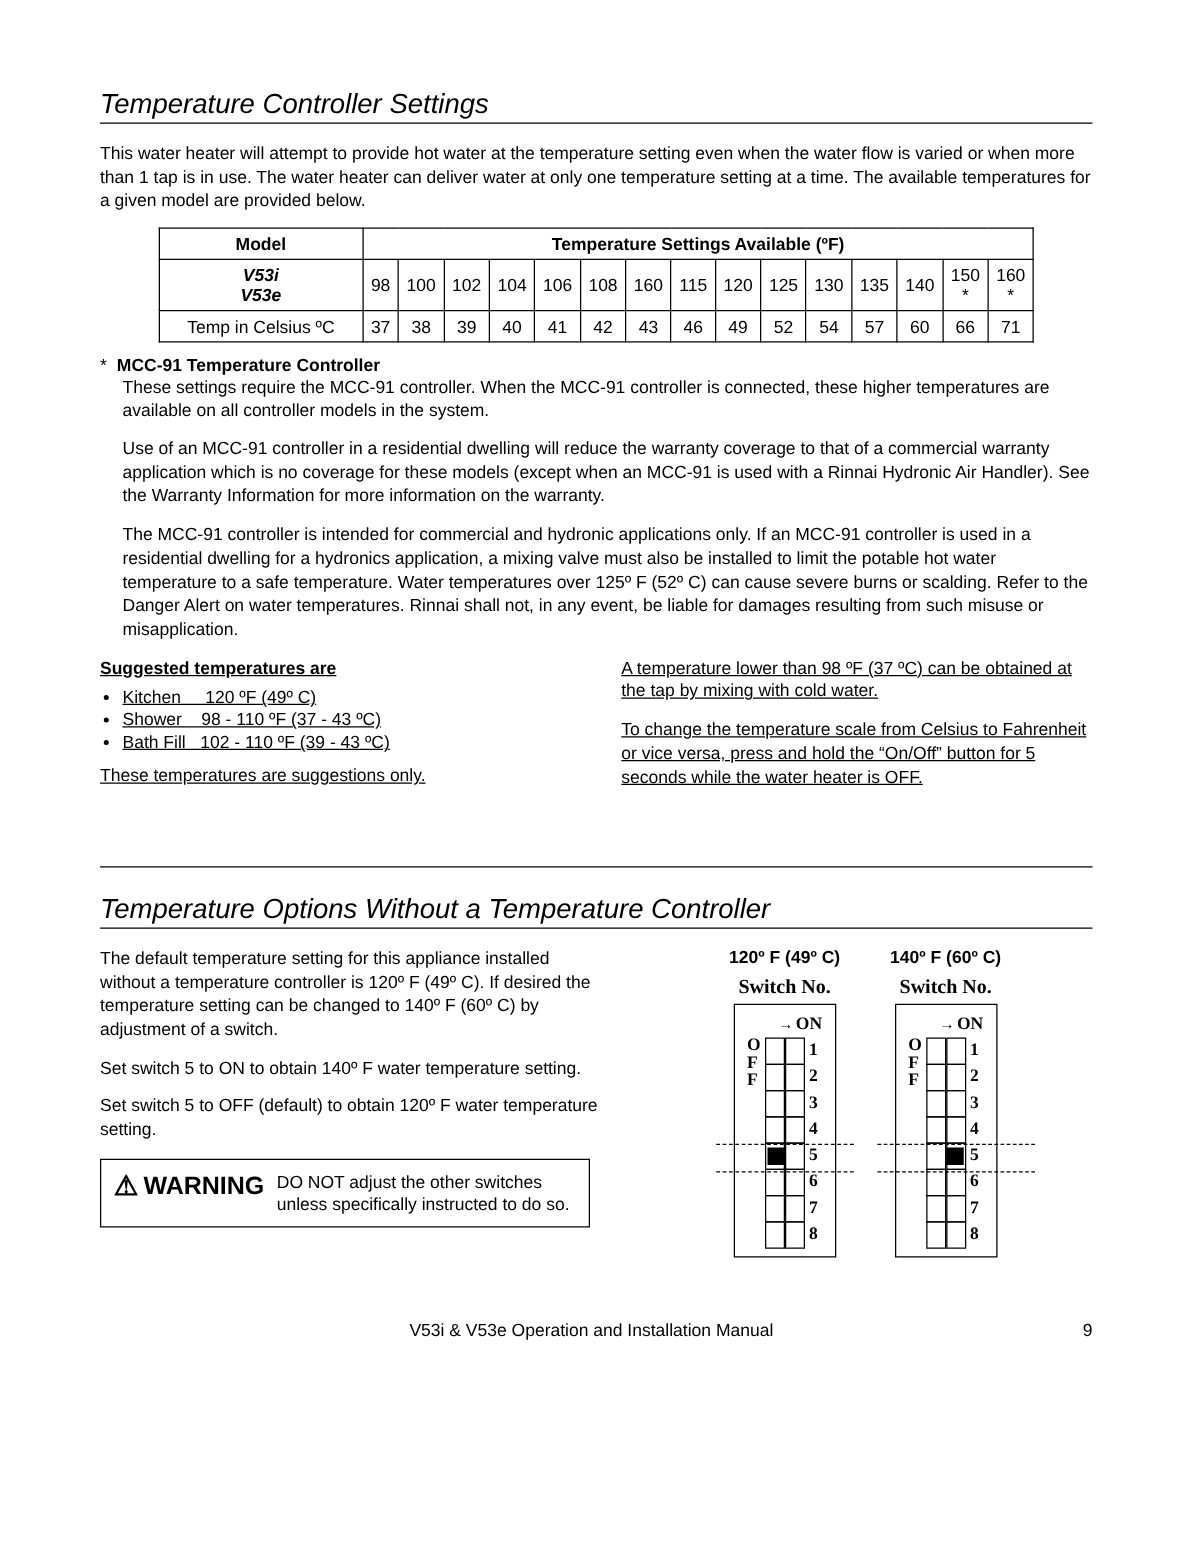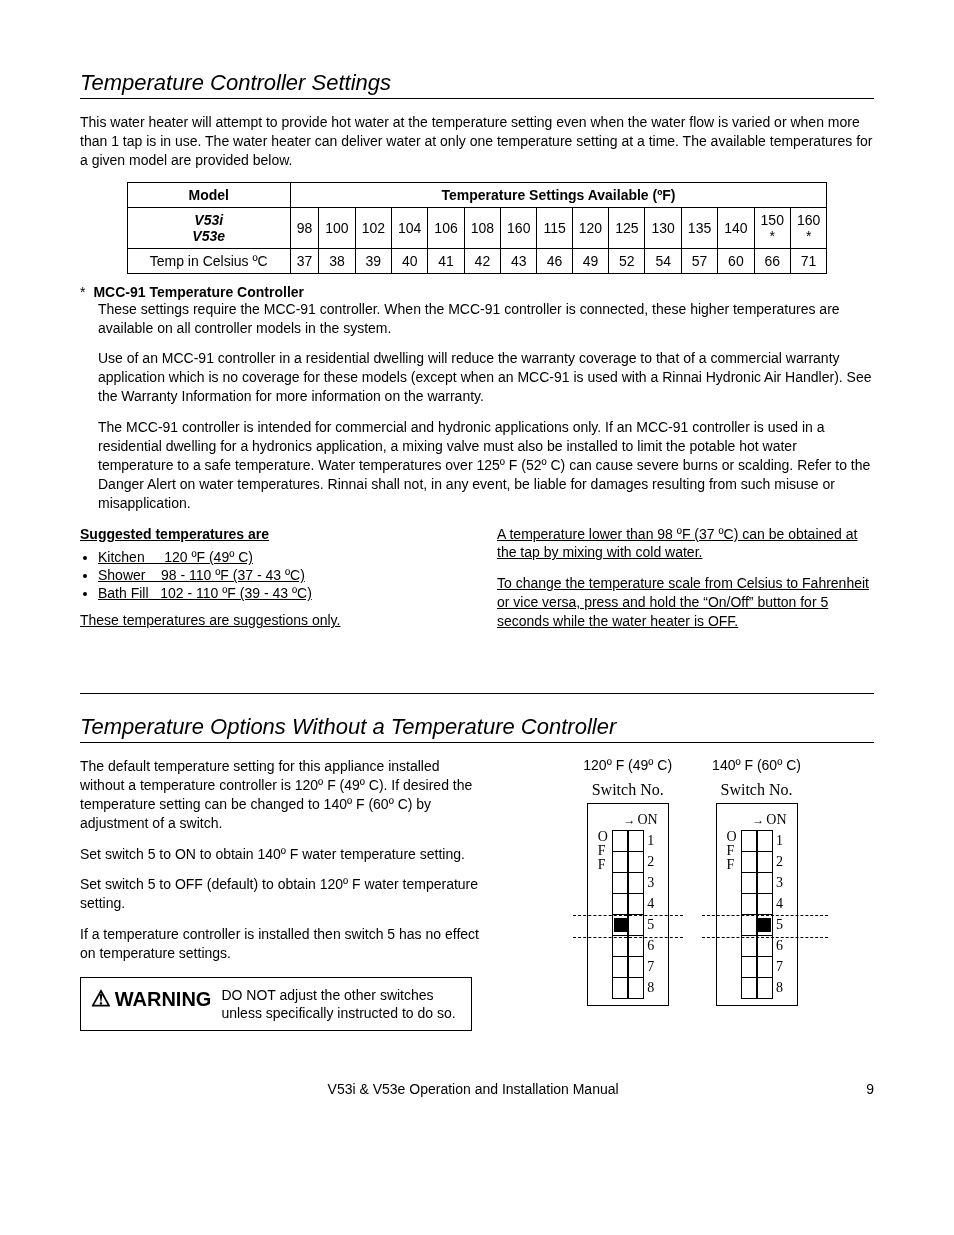--- a/index.html
+++ b/index.html
@@ -54,20 +54,21 @@
     gap: 10px;
     margin-top: 14px;
     width: 370px;
   }
   .warning-box .wlabel { font-weight: bold; font-size: 20px; display: flex; align-items: center; gap: 4px;}
   .warning-box .wtext { font-size: 14px; line-height: 1.3; }
   .dip {
     display: flex;
     flex-direction: column;
     align-items: center;
+    font-weight: bold;
   }
   .dip .dtitle { font-size: 14px; margin-bottom: 8px; }
   .dip .dswitch { font-family: "Times New Roman", serif; font-size: 16px; margin-bottom: 4px;}
   .dip .frame {
     border: 1px solid #000;
     padding: 8px 10px 6px 10px;
     position: relative;
   }
   .dip .onrow { font-family: "Times New Roman", serif; font-size: 14px; text-align: right; margin-bottom: 2px;}
   .dip .offlabel { position: absolute; left: -2px; top: 26px; font-family: "Times New Roman", serif; font-size: 14px; line-height: 1; }
@@ -174,21 +175,20 @@
 
 <hr class="sep">
 
 <h2 class="section">Temperature Options Without a Temperature Controller</h2>
 
 <div class="options-row">
   <div class="left">
     <p>The default temperature setting for this appliance installed without a temperature controller is 120º F (49º C).  If desired the temperature setting can be changed to 140º F (60º C) by adjustment of a switch.</p>
     <p>Set switch 5 to ON to obtain 140º F water temperature setting.</p>
     <p>Set switch 5 to OFF (default) to obtain 120º F water temperature setting.</p>
-    <p>If a temperature controller is installed then switch 5 has no effect on temperature settings.</p>
 
     <div class="warning-box">
       <div class="wlabel">
         <span style="font-size:22px;">⚠</span>
         <span>WARNING</span>
       </div>
       <div class="wtext">DO NOT adjust the other switches unless specifically instructed to do so.</div>
     </div>
   </div>
 

